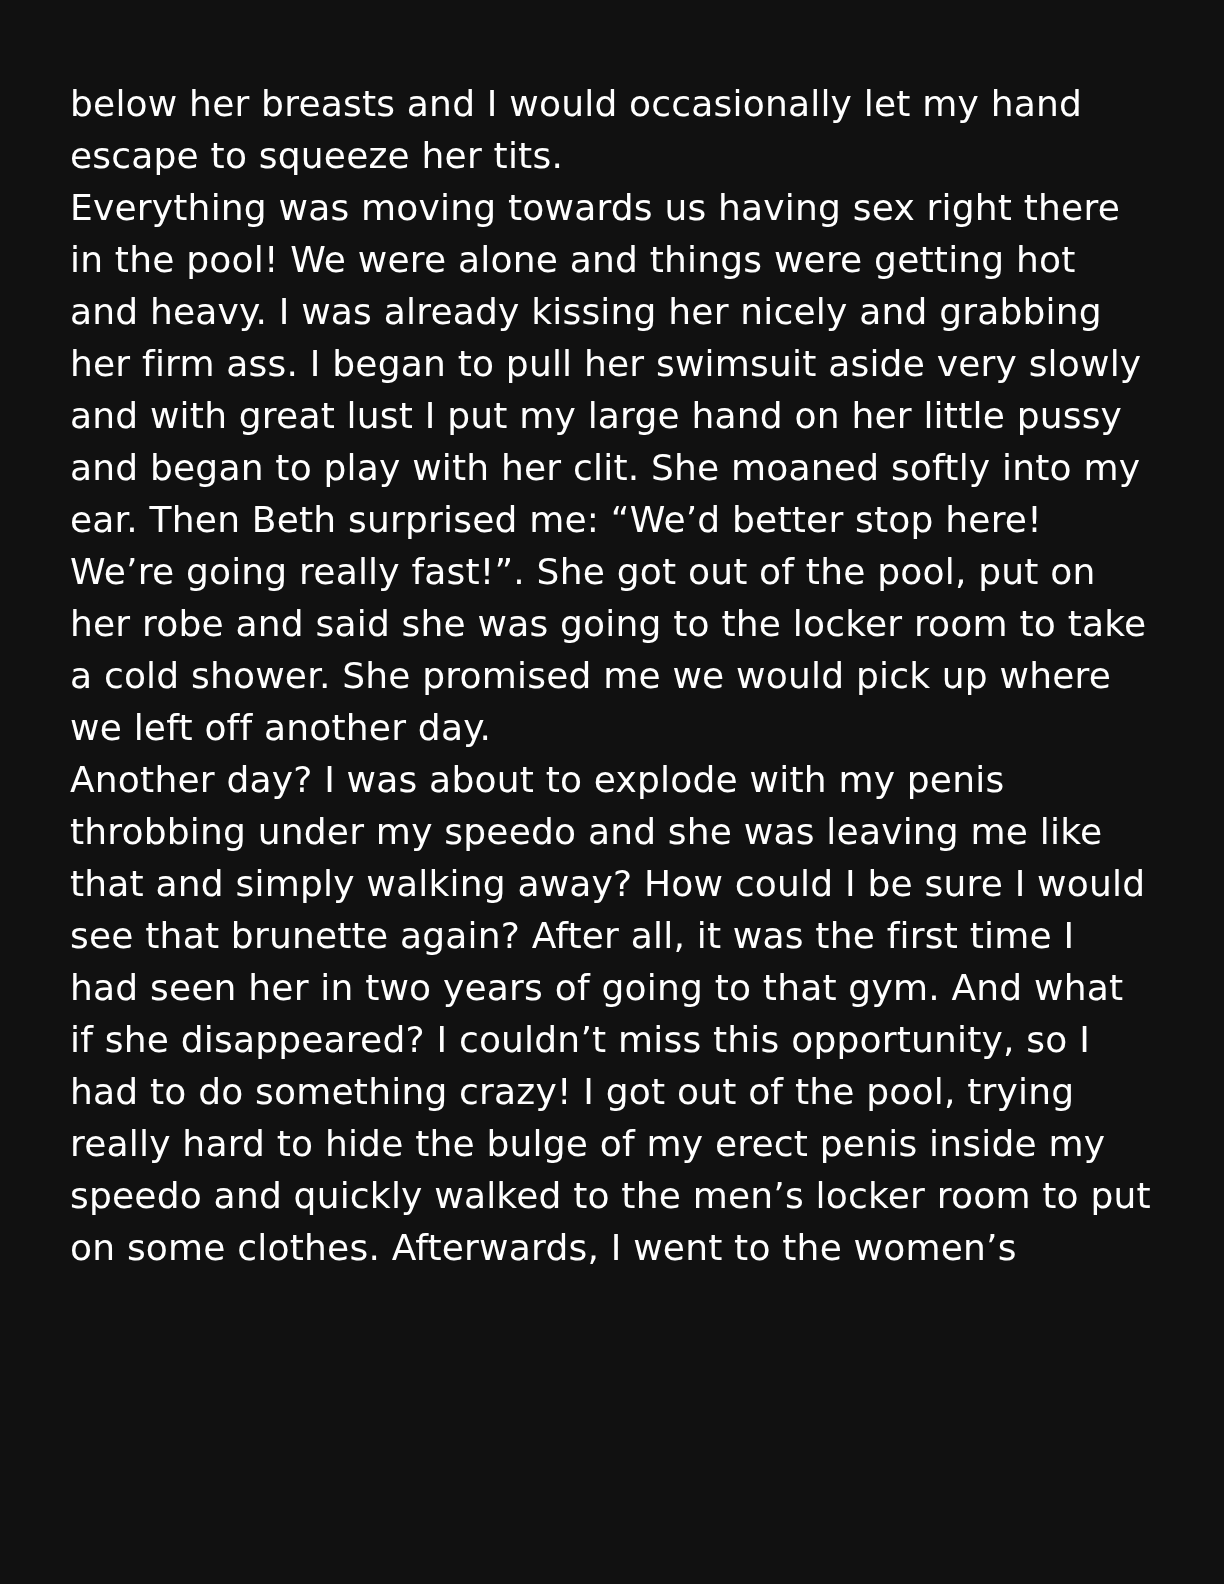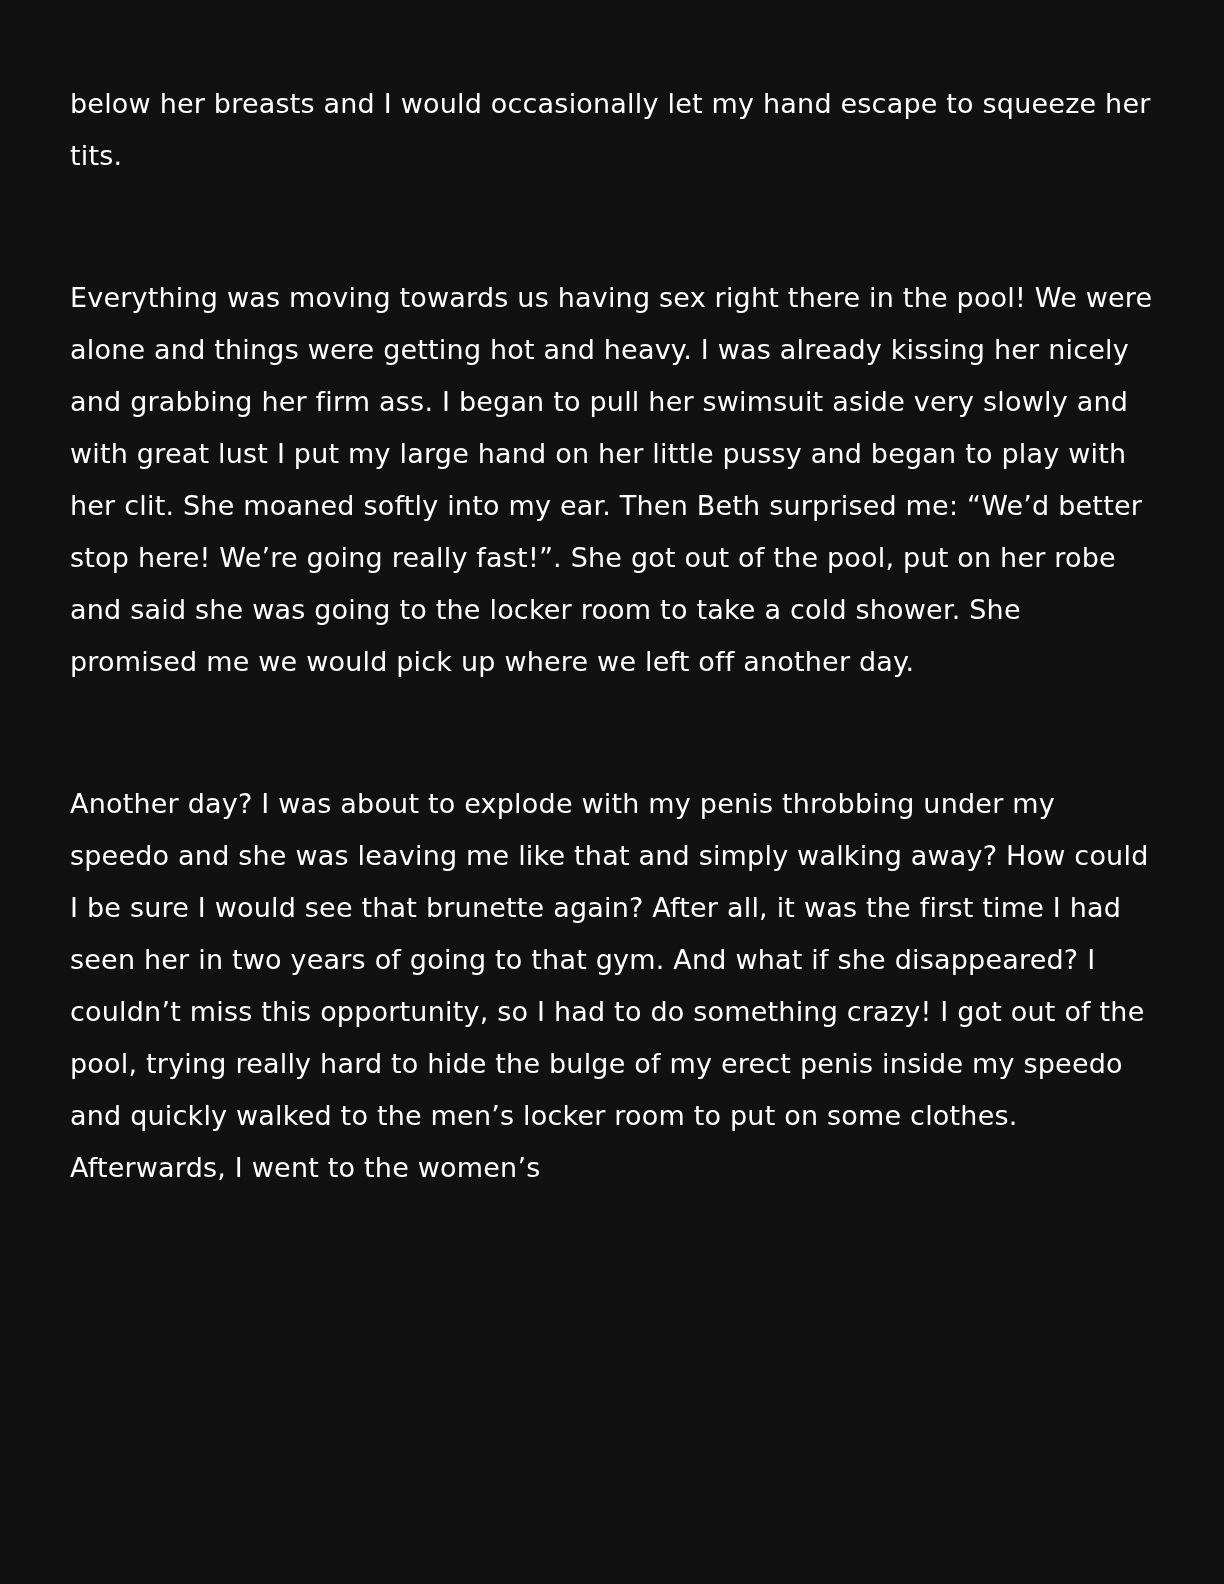--- a/index.html
+++ b/index.html
@@ -17,31 +17,30 @@
     box-sizing: border-box;
     width: 1224px;
     height: 1584px;
     background: #111111;
     padding: 78px 70px 0 70px;
     position: relative;
   }
   .text-body {
     color: #ffffff;
     font-family: "DejaVu Sans", sans-serif;
-    font-size: 27px;
+    font-size: 36px;
     line-height: 52px;
     letter-spacing: 0.2px;
     font-weight: 400;
   }
   .para {
     margin: 0;
     padding: 0;
   }
   .para + .para {
-    margin-top: 90px;
   }
 </style>
 </head>
 <body>
 
 <div class="page">
   <div class="text-body">
     <p class="para">below her breasts and I would occasionally let my hand escape to squeeze her tits.</p>
     <p class="para">Everything was moving towards us having sex right there in the pool! We were alone and things were getting hot and heavy. I was already kissing her nicely and grabbing her firm ass. I began to pull her swimsuit aside very slowly and with great lust I put my large hand on her little pussy and began to play with her clit. She moaned softly into my ear. Then Beth surprised me: “We’d better stop here! We’re going really fast!”. She got out of the pool, put on her robe and said she was going to the locker room to take a cold shower. She promised me we would pick up where we left off another day.</p>
     <p class="para">Another day? I was about to explode with my penis throbbing under my speedo and she was leaving me like that and simply walking away? How could I be sure I would see that brunette again? After all, it was the first time I had seen her in two years of going to that gym. And what if she disappeared? I couldn’t miss this opportunity, so I had to do something crazy! I got out of the pool, trying really hard to hide the bulge of my erect penis inside my speedo and quickly walked to the men’s locker room to put on some clothes. Afterwards, I went to the women’s</p>

